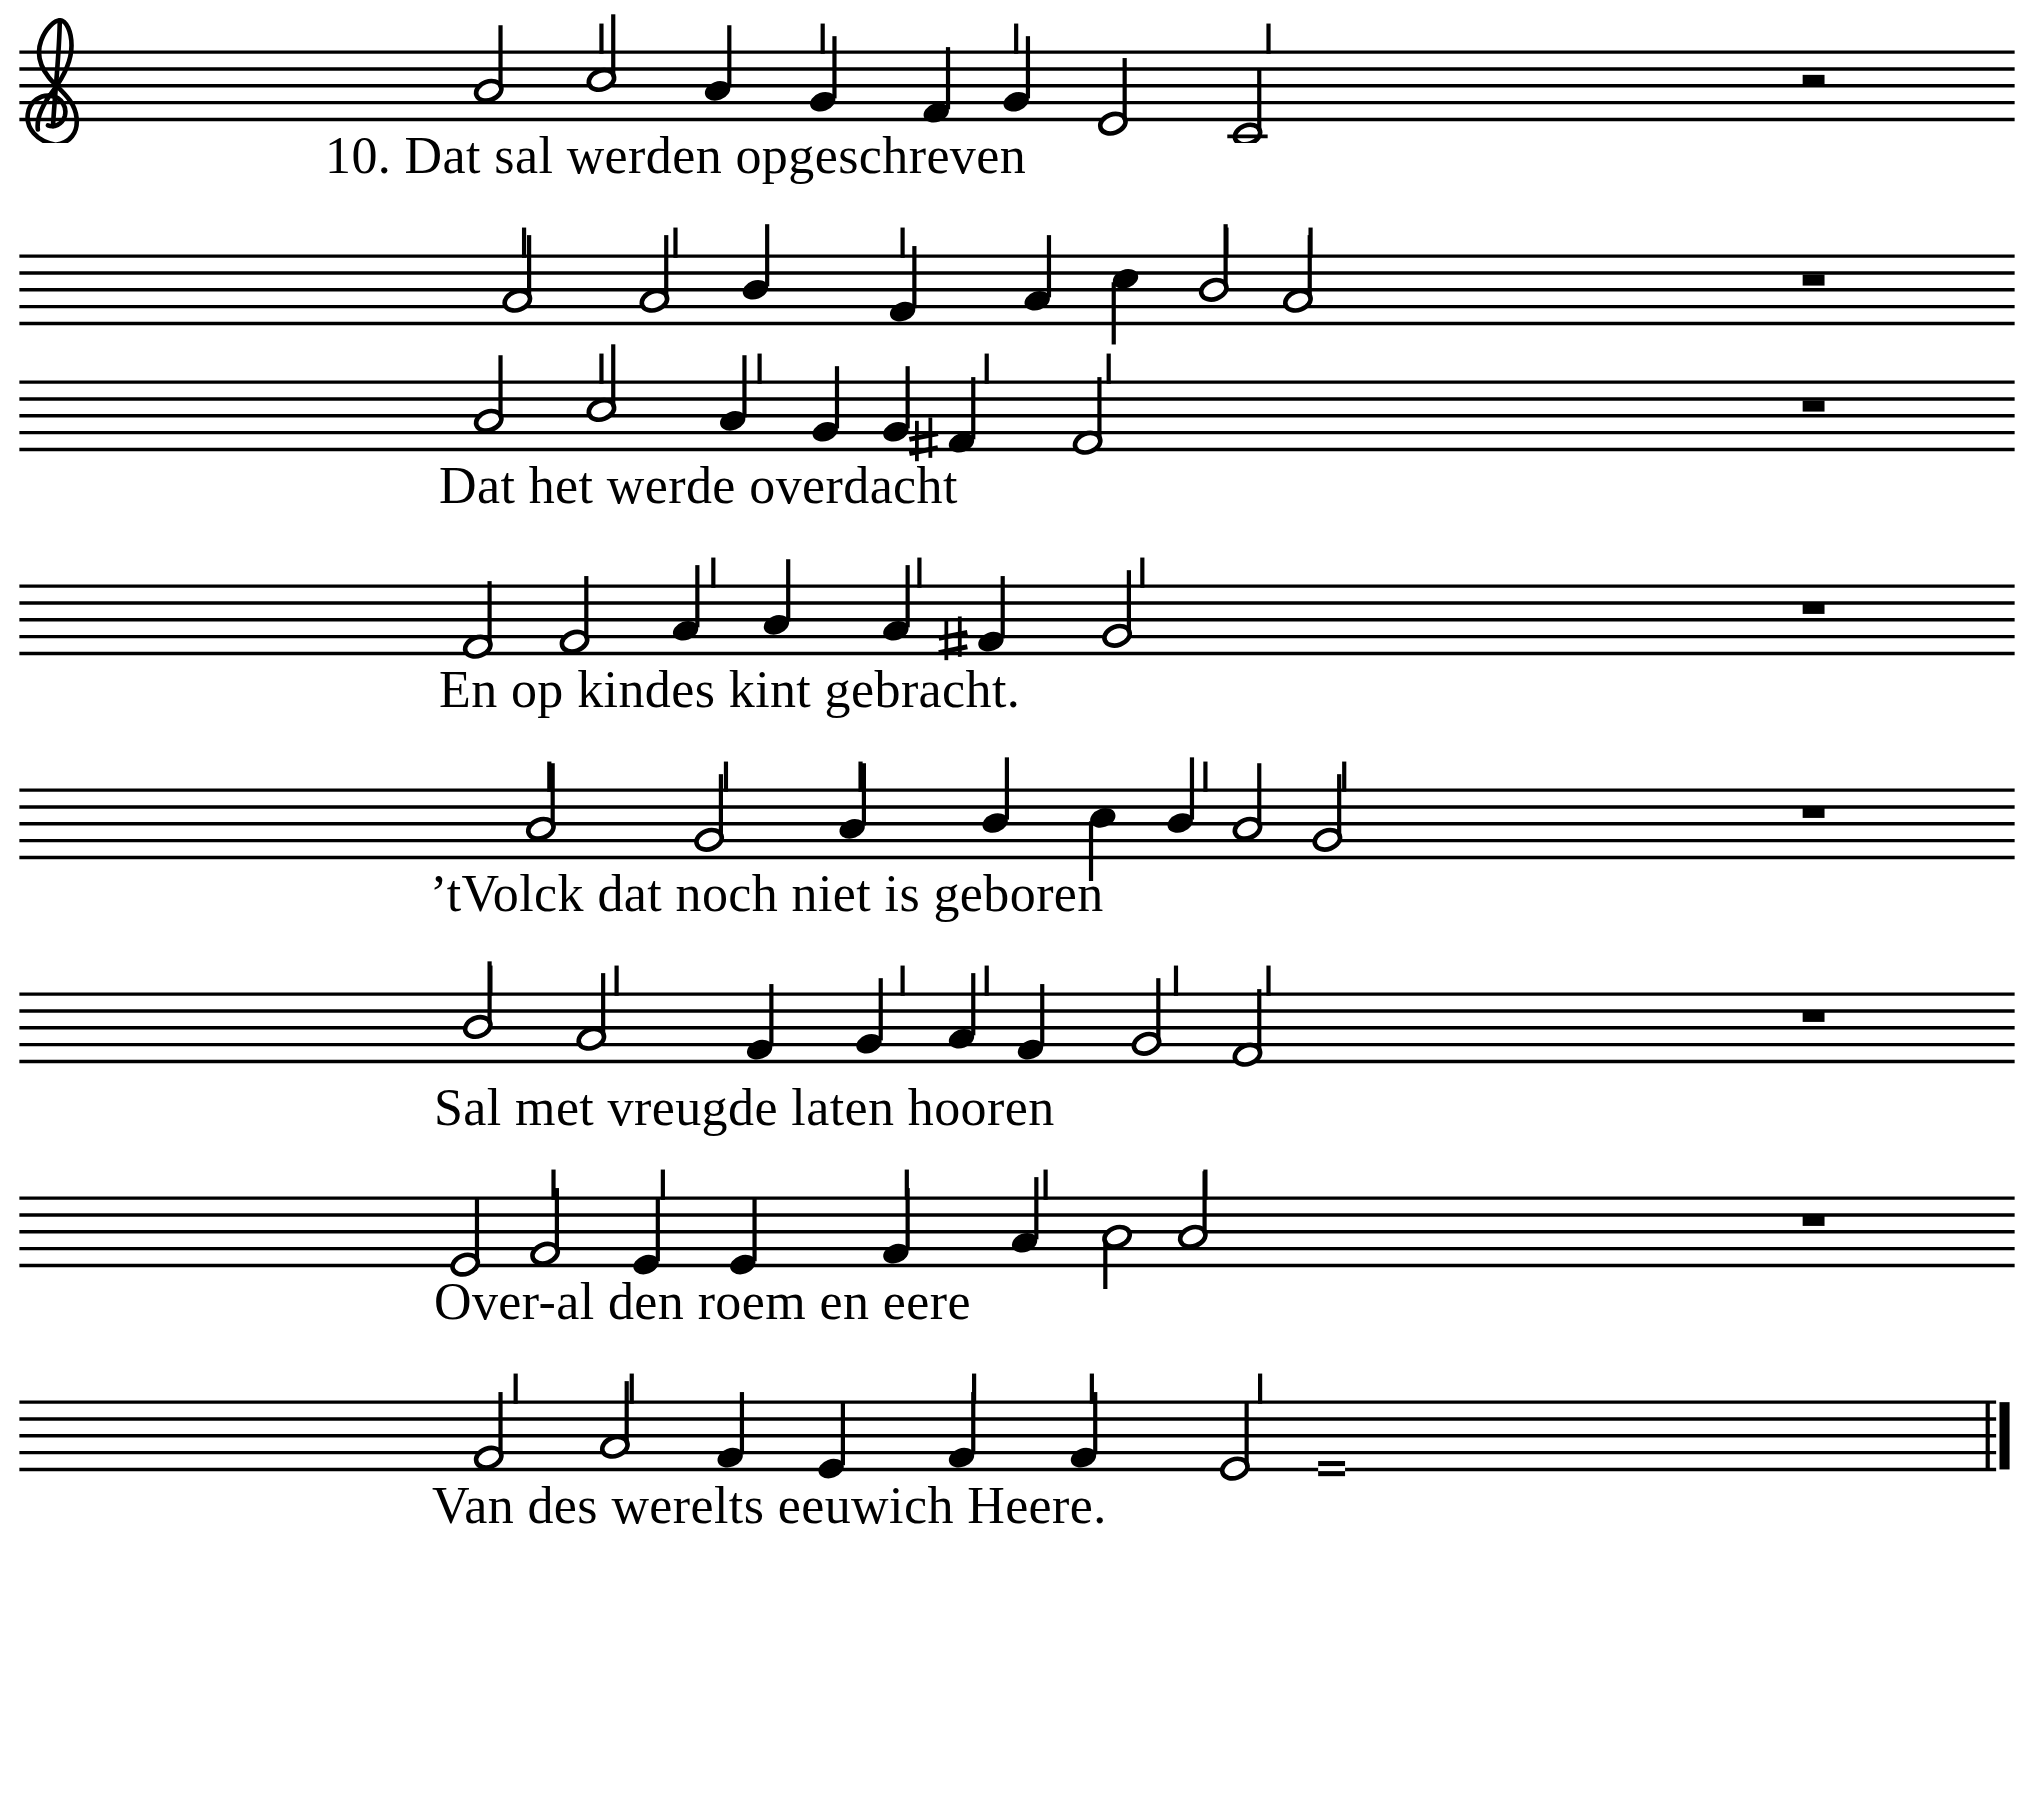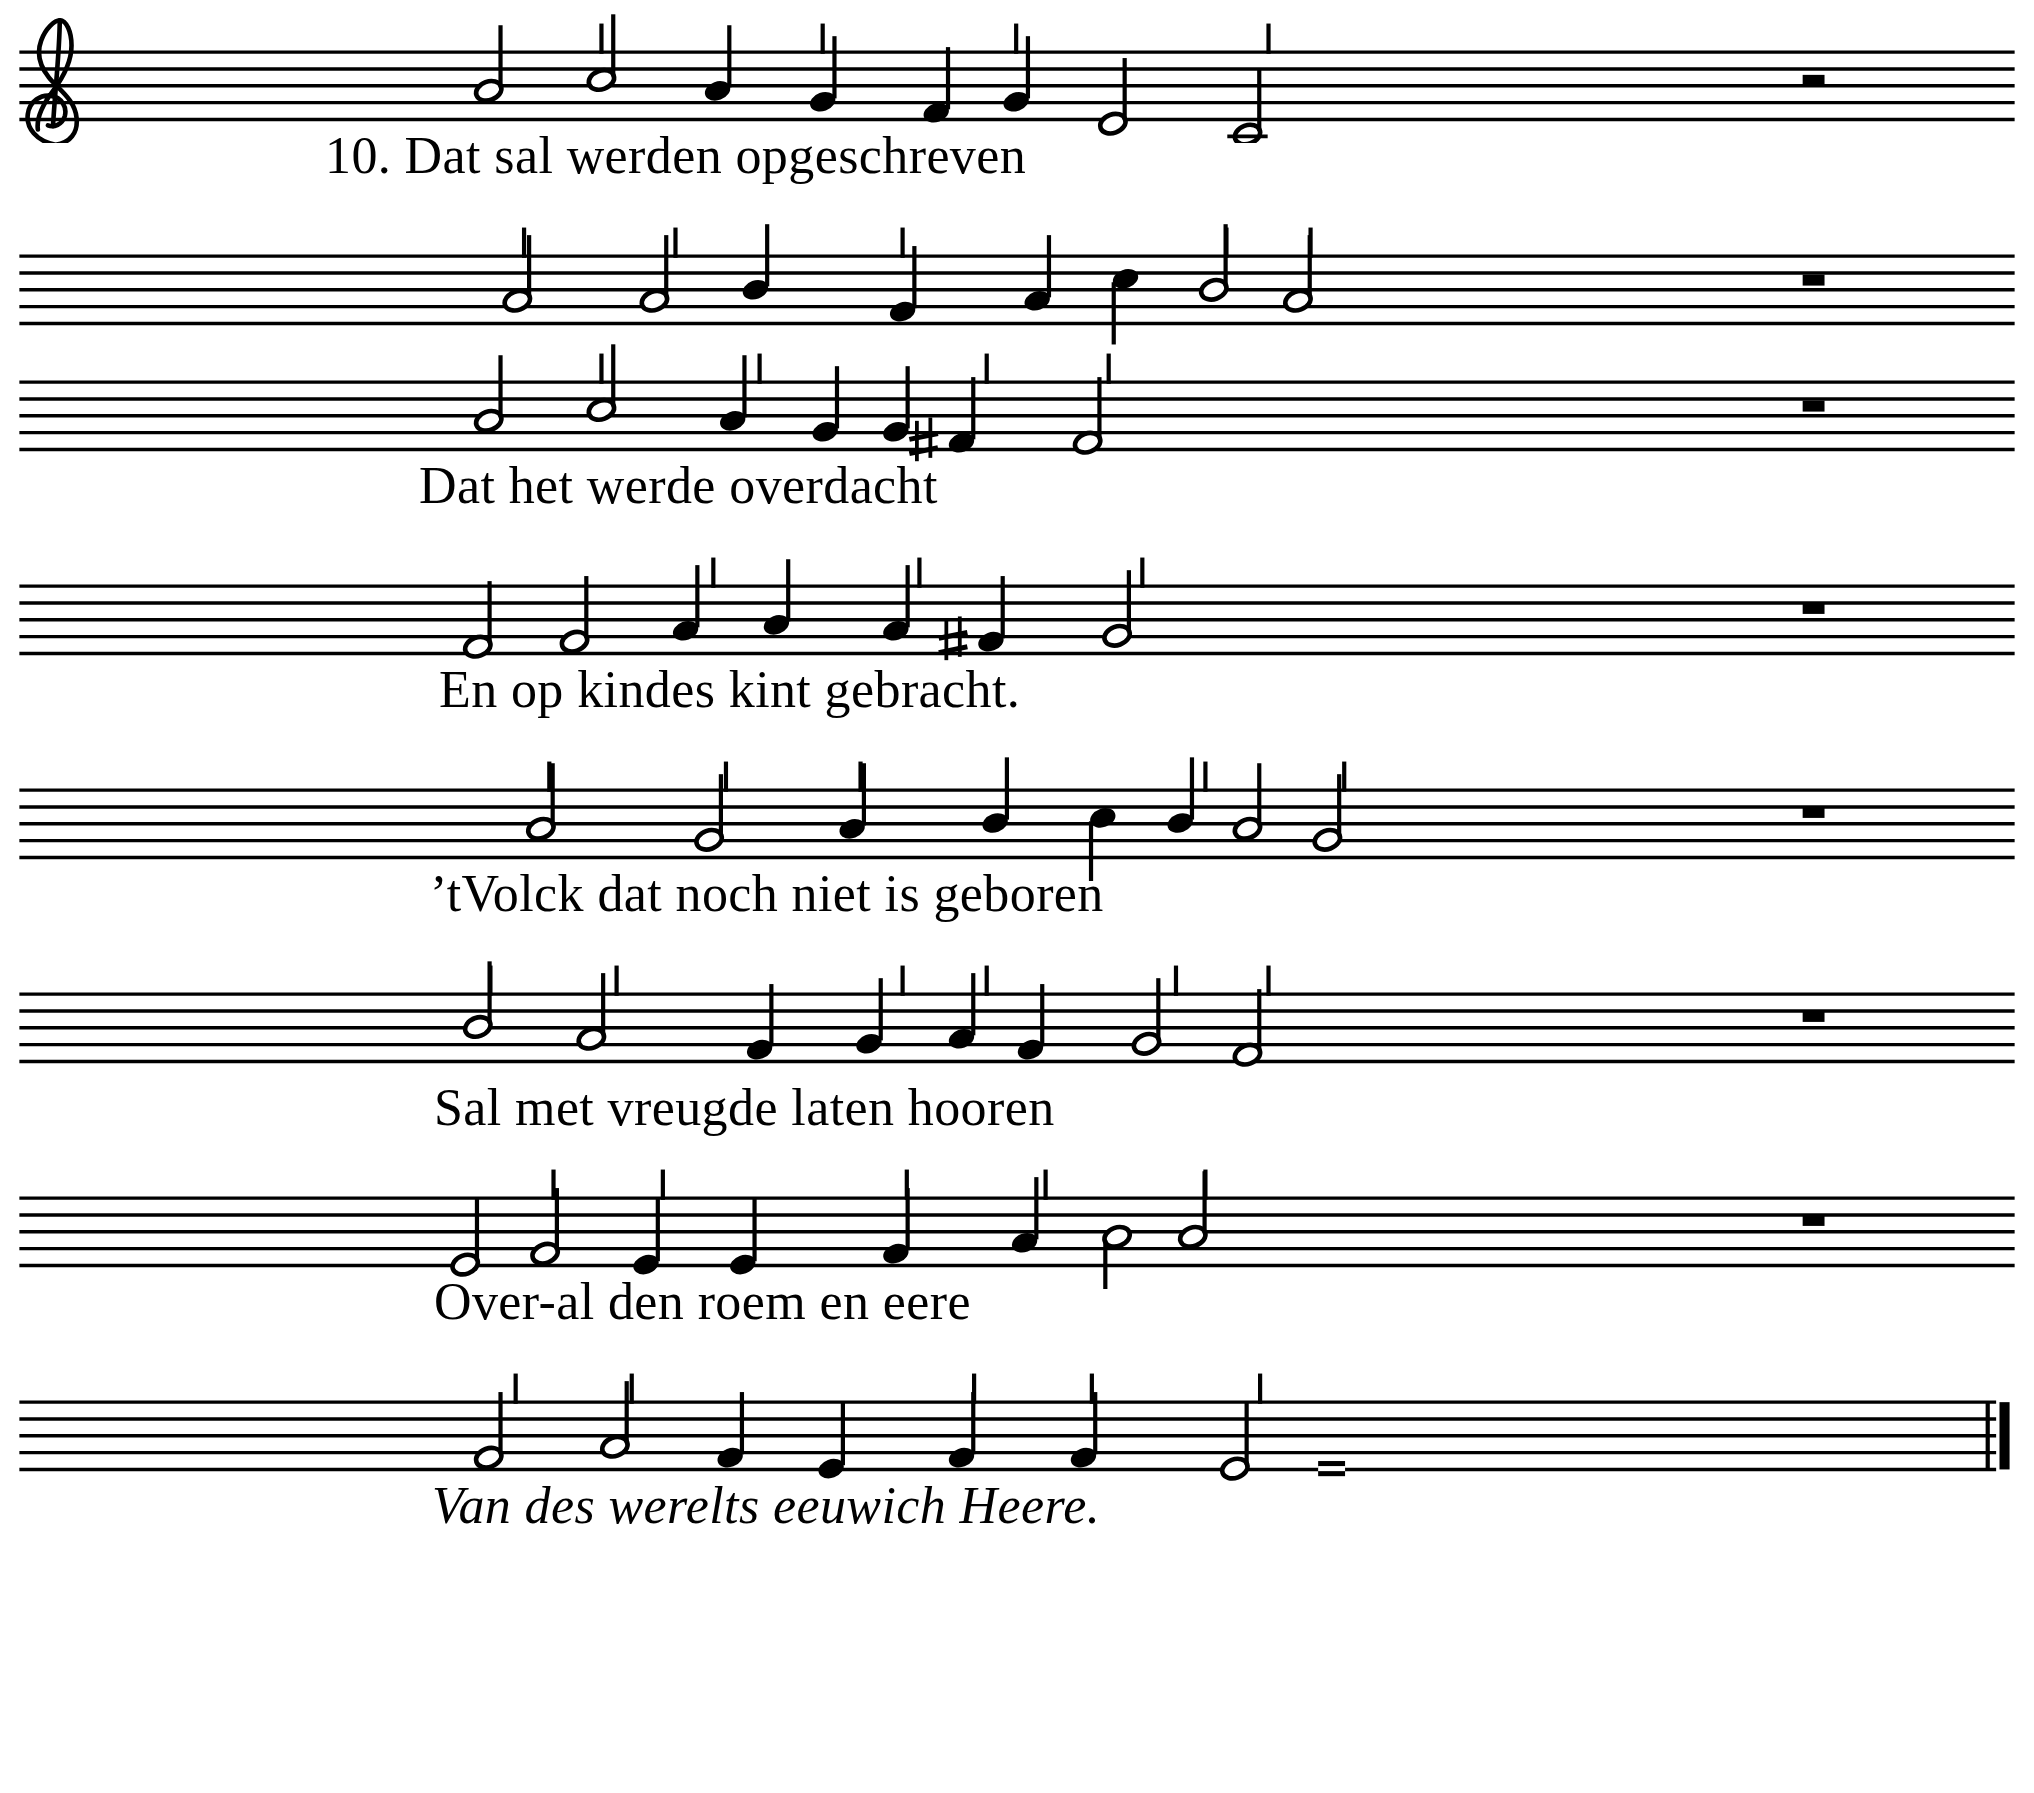--- a/index.html
+++ b/index.html
@@ -196,21 +196,21 @@
             </g>
           </g>
           <g>
             <ellipse cx="1290" cy="134" rx="15.5" ry="11" transform="rotate(-20 1290 134)" fill="#fff" stroke="#000" stroke-width="5.5"></ellipse>
             <line x1="1304" y1="130" x2="1304" y2="56" stroke="#000" stroke-width="5"></line>
           </g>
           <rect x="2140" y="84" width="26" height="13" fill="#000"></rect>
         </svg>
       </div>
       <div class="lyric-row">
-        <div class="lyric" style="left: 419px;">Dat het werde overdacht</div>
+        <div class="lyric" style="left: 439px;">Dat het werde overdacht</div>
       </div>
     </div>
     <div class="system">
       <div class="staff-wrap">
         <svg width="2034" height="143" viewBox="0 0 2412 170" class="staff-svg">
           <line x1="20" y1="62" x2="2392" y2="62" stroke="#000" stroke-width="4"></line>
           <line x1="20" y1="82" x2="2392" y2="82" stroke="#000" stroke-width="4"></line>
           <line x1="20" y1="102" x2="2392" y2="102" stroke="#000" stroke-width="4"></line>
           <line x1="20" y1="122" x2="2392" y2="122" stroke="#000" stroke-width="4"></line>
           <line x1="20" y1="142" x2="2392" y2="142" stroke="#000" stroke-width="4"></line>
@@ -458,17 +458,17 @@
           </g>
           <g>
             <rect x="1564" y="132" width="32" height="18" fill="#000"></rect>
             <rect x="1564" y="138" width="32" height="6" fill="#fff"></rect>
           </g>
           <line x1="2360" y1="62" x2="2360" y2="142" stroke="#000" stroke-width="5"></line>
           <line x1="2380" y1="62" x2="2380" y2="142" stroke="#000" stroke-width="12"></line>
         </svg>
       </div>
       <div class="lyric-row">
-        <div class="lyric" style="left: 432px; font-style: italic;">Van des werelts eeuwich Heere.</div>
+        <div class="lyric" style="left: 432px;">Van des werelts eeuwich Heere.</div>
       </div>
     </div>
   </div>
 
 
 </body></html>

